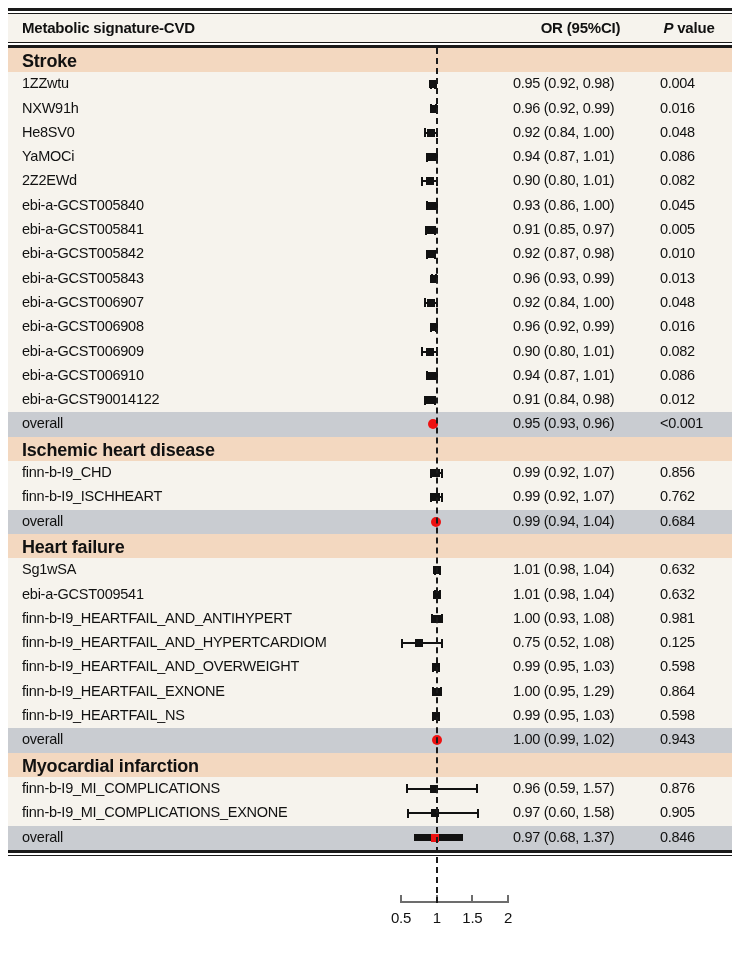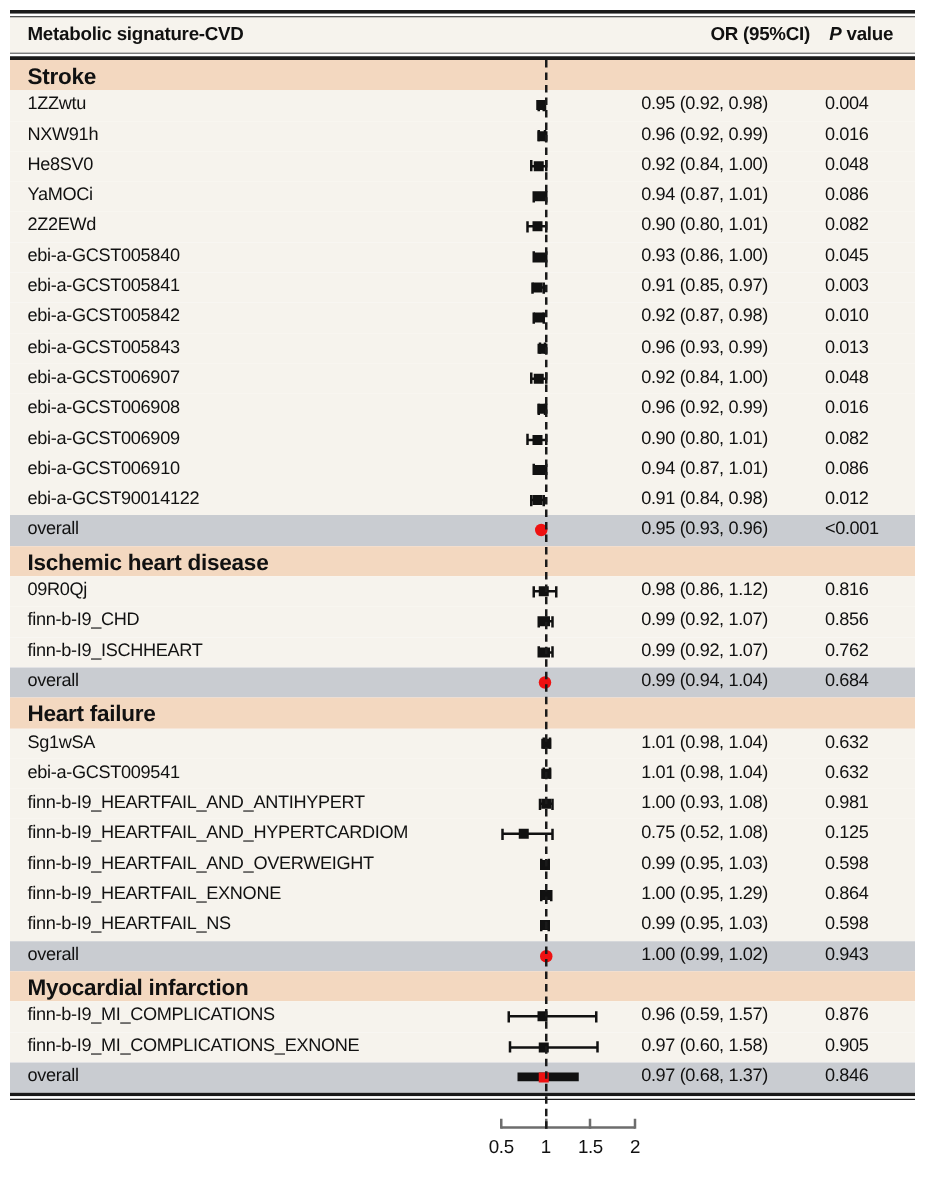--- a/index.html
+++ b/index.html
@@ -54,21 +54,21 @@
     top: 5px;
     font-size: 15px;
     font-weight: bold;
     letter-spacing: -0.2px;
   }
   .head-row .cell-or {
     position: absolute;
     left: 505px;
     top: 5px;
     width: 135px;
-    text-align: right;
+    text-align: center;
     font-size: 15px;
     font-weight: bold;
     letter-spacing: -0.2px;
   }
   .head-row .cell-p {
     position: absolute;
     left: 645px;
     top: 5px;
     width: 72px;
     text-align: center;
@@ -302,21 +302,21 @@
           <div class="gfx">
             <div class="ci-line" style="left: 418.68px; width: 9.98667px;"></div>
             <div class="cap" style="left: 417.68px;"></div>
             <div class="cap" style="left: 427.667px;"></div>
             <div class="marker" style="left: 419.673px;"></div>
           </div>
         </div>
         <div class="row">
           <div class="label">ebi-a-GCST005841</div>
           <div class="or">0.91 (0.85, 0.97)</div>
-          <div class="pv">0.003</div>
+          <div class="pv">0.005</div>
           <div class="gfx">
             <div class="ci-line" style="left: 417.967px; width: 8.56px;"></div>
             <div class="cap" style="left: 416.967px;"></div>
             <div class="cap" style="left: 425.527px;"></div>
             <div class="marker" style="left: 418.247px;"></div>
           </div>
         </div>
         <div class="row">
           <div class="label">ebi-a-GCST005842</div>
           <div class="or">0.92 (0.87, 0.98)</div>
@@ -398,31 +398,20 @@
           <div class="label">overall</div>
           <div class="or">0.95 (0.93, 0.96)</div>
           <div class="pv">&lt;0.001</div>
           <div class="gfx">
             <div class="ci-line" style="left: 423.673px; width: 2.14px;"></div>
             <div class="marker red circle" style="left: 420.1px;"></div>
           </div>
         </div>
         <div class="row section">
           <div class="label">Ischemic heart disease</div>
-        </div>
-        <div class="row">
-          <div class="label">09R0Qj</div>
-          <div class="or">0.98 (0.86, 1.12)</div>
-          <div class="pv">0.816</div>
-          <div class="gfx">
-            <div class="ci-line" style="left: 418.68px; width: 18.5467px;"></div>
-            <div class="cap" style="left: 417.68px;"></div>
-            <div class="cap" style="left: 436.227px;"></div>
-            <div class="marker" style="left: 423.24px;"></div>
-          </div>
         </div>
         <div class="row">
           <div class="label">finn-b-I9_CHD</div>
           <div class="or">0.99 (0.92, 1.07)</div>
           <div class="pv">0.856</div>
           <div class="gfx">
             <div class="ci-line" style="left: 422.96px; width: 10.7px;"></div>
             <div class="cap" style="left: 421.96px;"></div>
             <div class="cap" style="left: 432.66px;"></div>
             <div class="marker" style="left: 423.953px;"></div>

